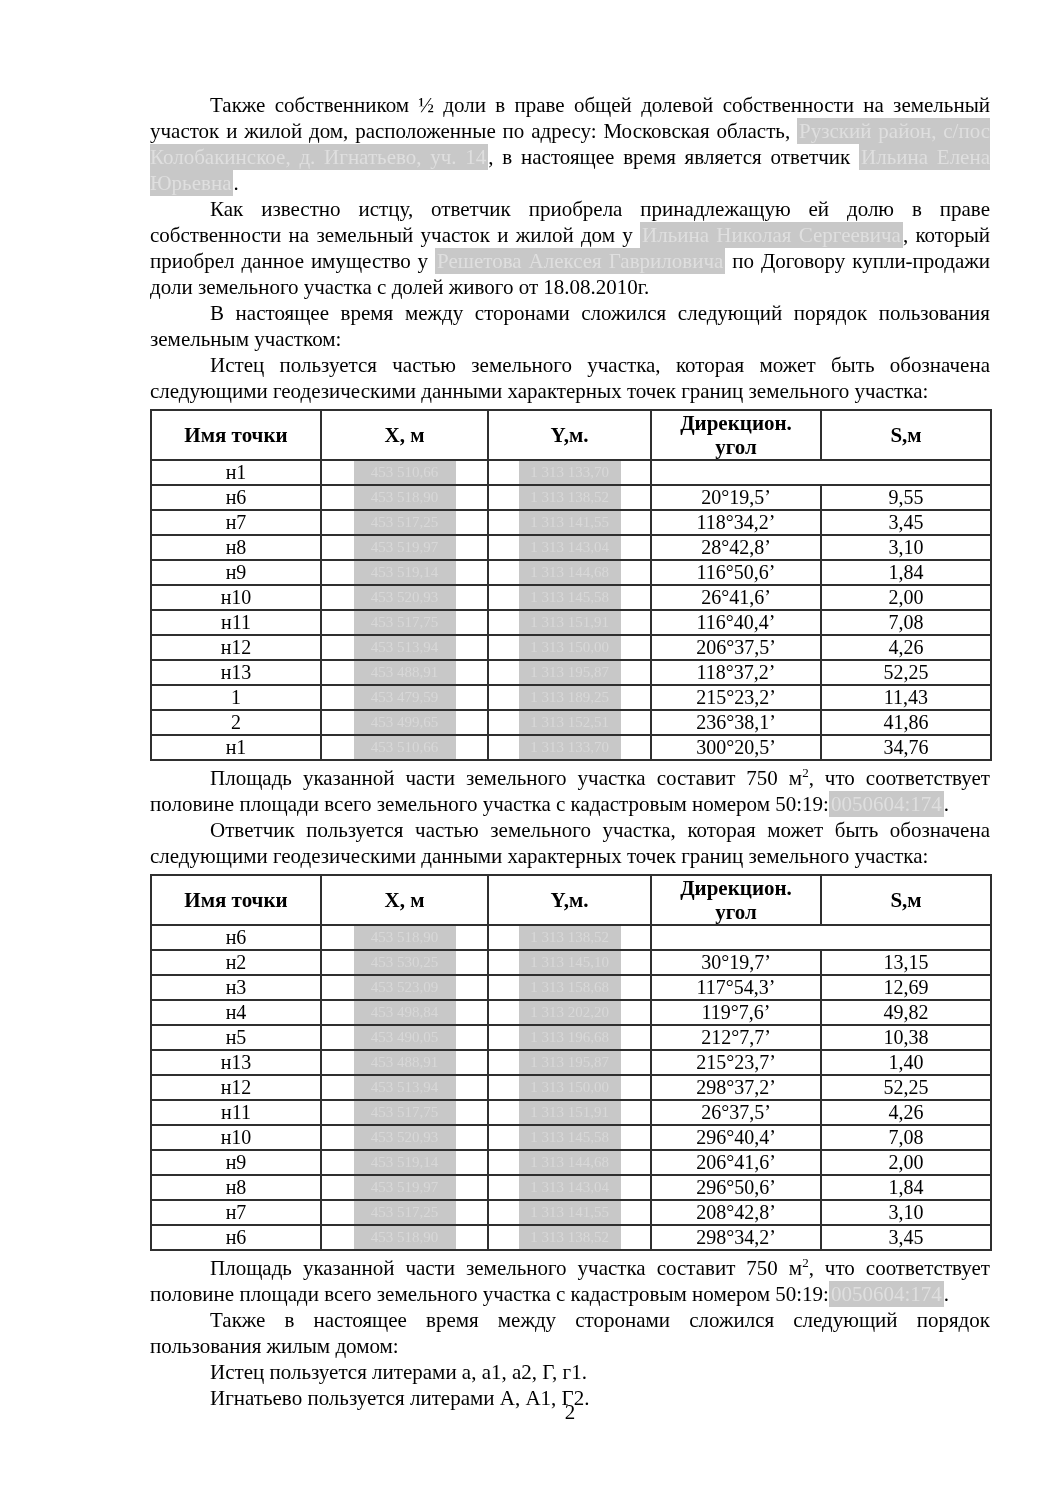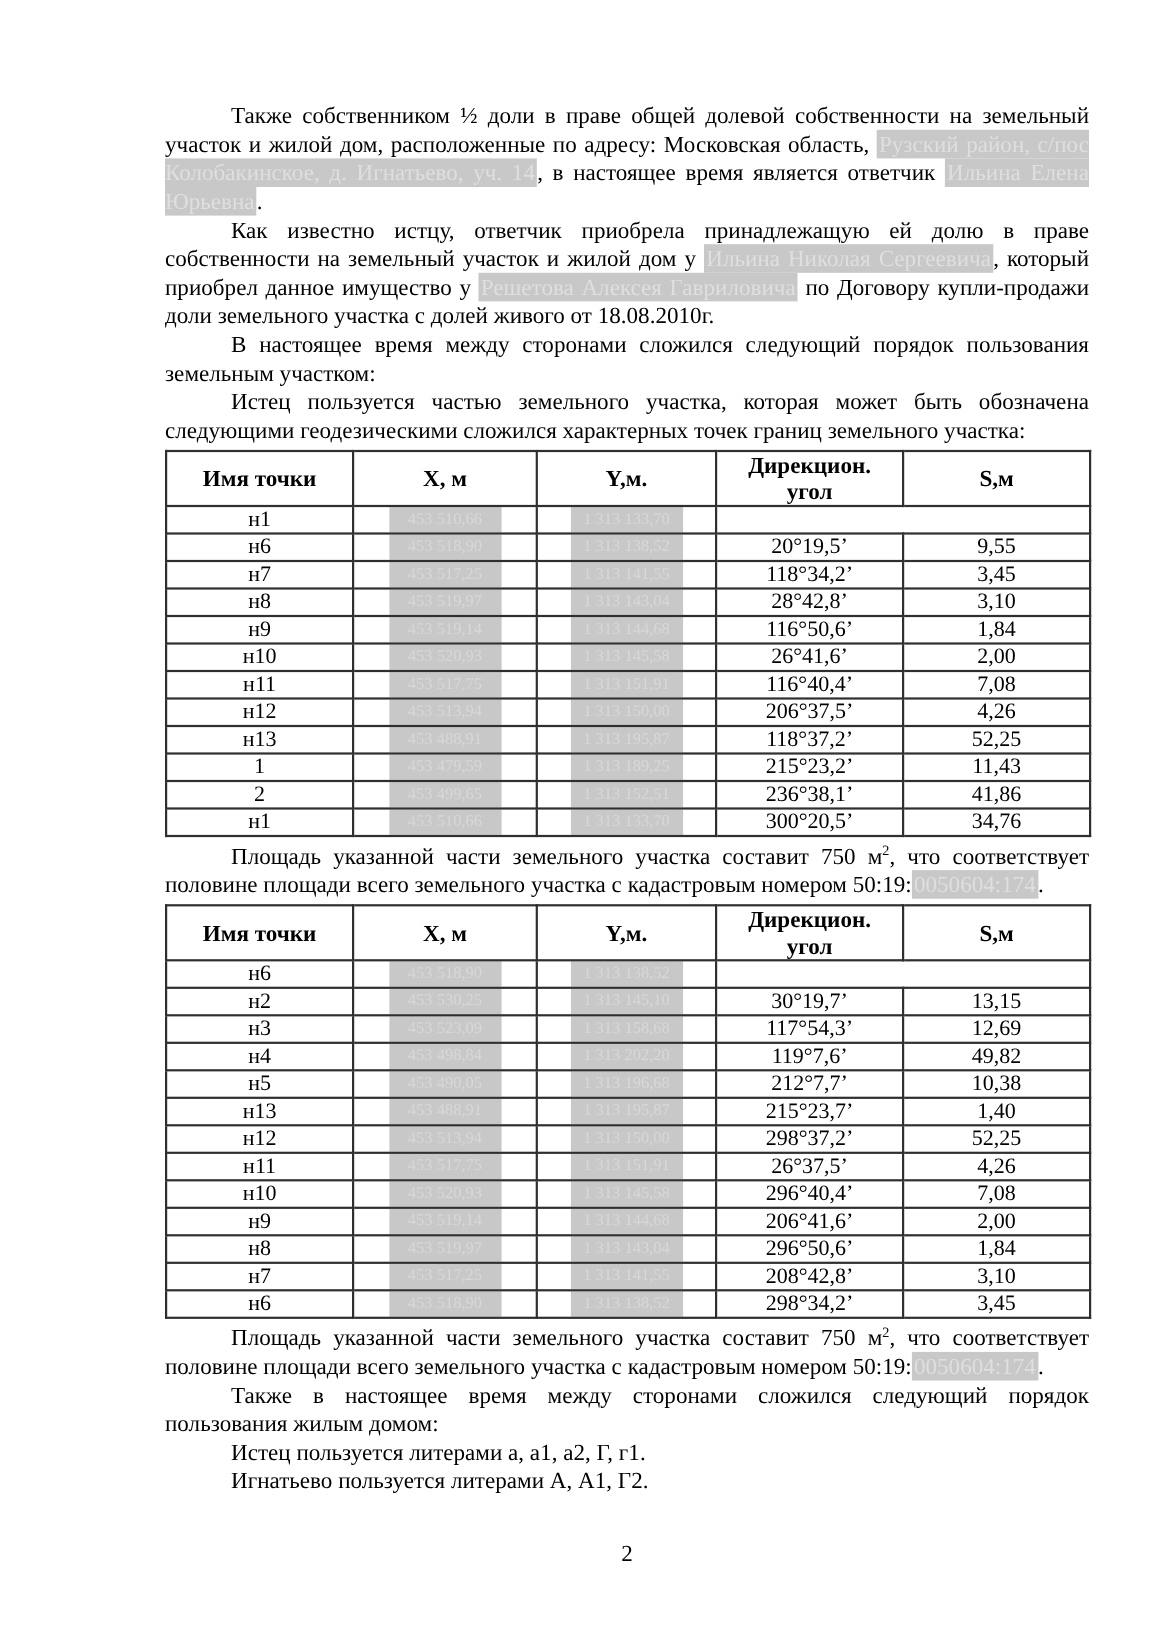--- a/index.html
+++ b/index.html
@@ -49,21 +49,21 @@
 
 <div class="page">
   <div class="content">
 
     <p class="para">Также собственником ½ доли в праве общей долевой собственности на земельный участок и жилой дом, расположенные по адресу: Московская область, <span class="redacted">Рузский район, с/пос Колобакинское, д. Игнатьево, уч. 14</span>, в настоящее время является ответчик <span class="redacted">Ильина Елена Юрьевна</span>.</p>
 
     <p class="para">Как известно истцу, ответчик приобрела принадлежащую ей долю в праве собственности на земельный участок и жилой дом у <span class="redacted">Ильина Николая Сергеевича</span>, который приобрел данное имущество у <span class="redacted">Решетова Алексея Гавриловича</span> по Договору купли-продажи доли земельного участка с долей живого от 18.08.2010г.</p>
 
     <p class="para bold">В настоящее время между сторонами сложился следующий порядок пользования земельным участком:</p>
 
-    <p class="para">Истец пользуется частью земельного участка, которая может быть обозначена следующими геодезическими сложился характерных точек границ земельного участка:</p>
+    <p class="para">Истец пользуется частью земельного участка, которая может быть обозначена следующими геодезическими данными характерных точек границ земельного участка:</p>
 
     <table class="geo-table">
       <colgroup>
         <col style="width:170px">
           <col style="width:167px">
           <col style="width:163px">
         <col style="width:170px">
           <col style="width:170px">
       </colgroup>
     <thead>
@@ -205,20 +205,21 @@
               <div class="redact-block">1 313 133,70</div>
             </td>
             <td>300°20,5’</td>
             <td>34,76</td>
           </tr>
         </tbody>
       </table>
 
     <p class="para">Площадь указанной части земельного участка составит 750 м<sup class="sq">2</sup>, что соответствует половине площади всего земельного участка с кадастровым номером 50:19:<span class="redacted">0050604:174</span>.</p>
 
+    <p class="para">Ответчик пользуется частью земельного участка, которая может быть обозначена следующими геодезическими данными характерных точек границ земельного участка:</p>
 
     <table class="geo-table">
       <colgroup>
         <col style="width:170px">
           <col style="width:167px">
           <col style="width:163px">
         <col style="width:170px">
           <col style="width:170px">
       </colgroup>
     <thead>

